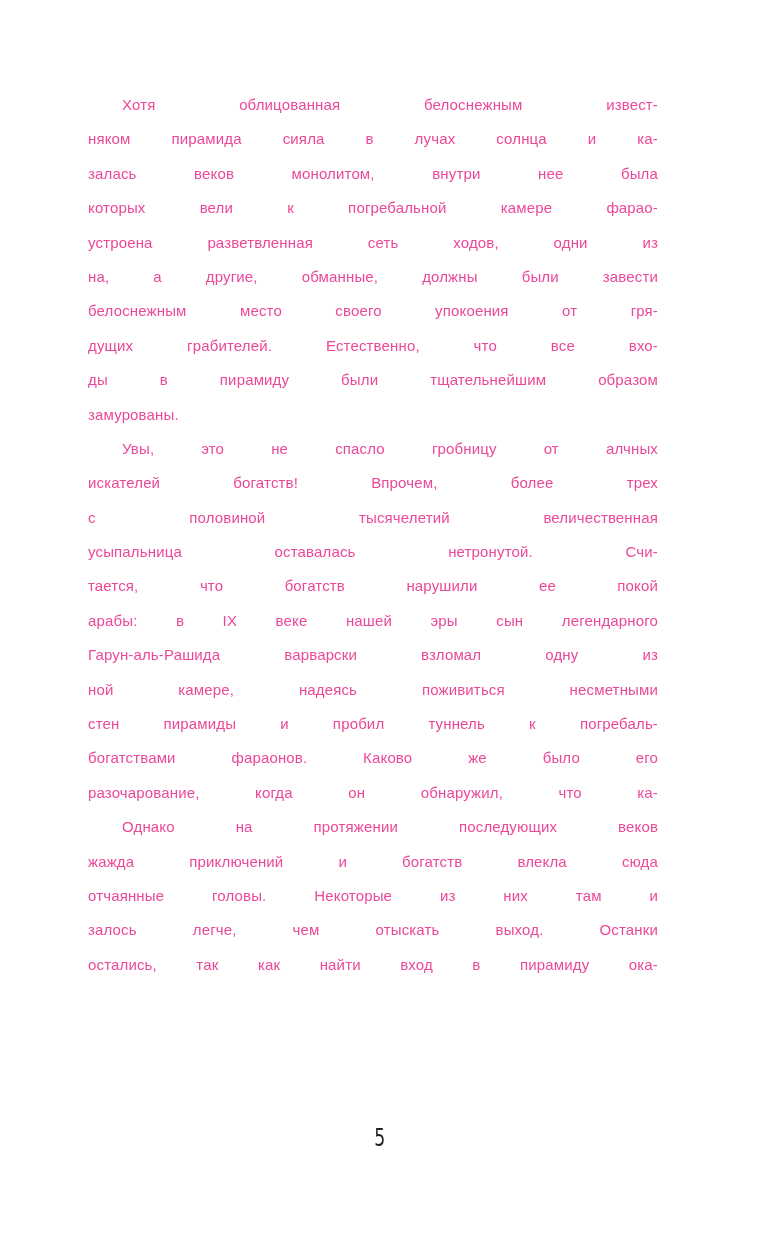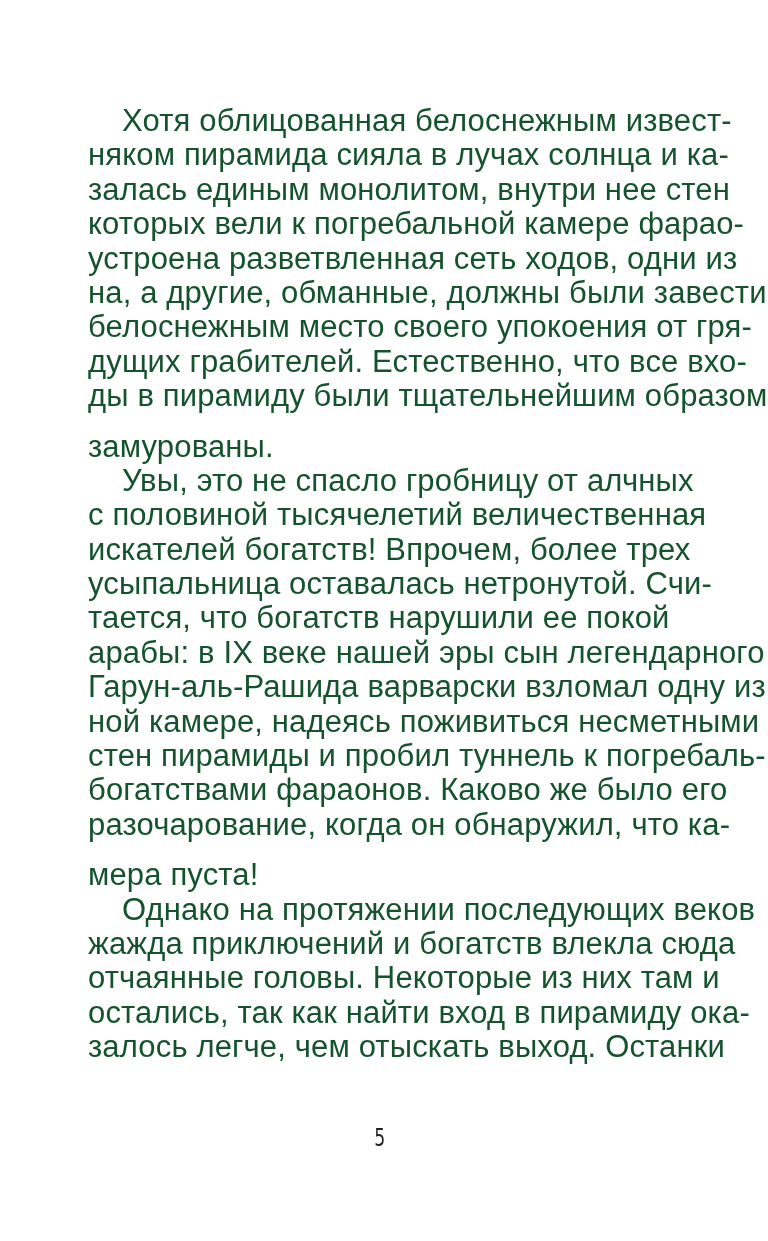--- a/index.html
+++ b/index.html
@@ -9,44 +9,43 @@
     }
     body {
       width: 768px;
       height: 1241px;
       position: relative;
       overflow: hidden;
     }
     .page {
       position: absolute;
       left: 88px;
-      top: 104px;
+      top: 88px;
       width: 570px;
       font-family: "Liberation Sans", sans-serif;
-      font-size: 31px;
+      font-size: 15px;
       line-height: 34.4px;
-      color: #14532d;
+      color: #ec4899;
       text-align: justify;
       letter-spacing: 0.15px;
     }
     .para {
       margin: 0;
       text-indent: 34px;
     }
     .line {
       display: block;
       text-align: justify;
       text-align-last: justify;
       white-space: nowrap;
       height: 34.4px;
       overflow: visible;
     }
     .line.last {
       text-align-last: left;
-      margin-top: 16px;
     }
     .line.indent {
       padding-left: 34px;
     }
     .para .line { text-indent: 0; }
     .page-number {
       position: absolute;
       left: 0;
       width: 768px;
       top: 1124px;
@@ -58,45 +57,44 @@
       transform-origin: 369px 0;
     }
   </style>
 </head>
 <body>
 
 <div class="page">
   <div class="para">
     <span class="line indent">Хотя облицованная белоснежным извест-</span>
     <span class="line">няком пирамида сияла в лучах солнца и ка-</span>
-    <span class="line">залась единым монолитом, внутри нее стен</span>
+    <span class="line">залась веков монолитом, внутри нее была</span>
     <span class="line">которых вели к погребальной камере фарао-</span>
     <span class="line">устроена разветвленная сеть ходов, одни из</span>
     <span class="line">на, а другие, обманные, должны были завести</span>
     <span class="line">белоснежным место своего упокоения от гря-</span>
     <span class="line">дущих грабителей. Естественно, что все вхо-</span>
     <span class="line">ды в пирамиду были тщательнейшим образом</span>
     <span class="line last">замурованы.</span>
   </div>
   <div class="para">
     <span class="line indent">Увы, это не спасло гробницу от алчных</span>
+    <span class="line">искателей богатств! Впрочем, более трех</span>
     <span class="line">с половиной тысячелетий величественная</span>
-    <span class="line">искателей богатств! Впрочем, более трех</span>
     <span class="line">усыпальница оставалась нетронутой. Счи-</span>
     <span class="line">тается, что богатств нарушили ее покой</span>
     <span class="line">арабы: в IX веке нашей эры сын легендарного</span>
     <span class="line">Гарун-аль-Рашида варварски взломал одну из</span>
     <span class="line">ной камере, надеясь поживиться несметными</span>
     <span class="line">стен пирамиды и пробил туннель к погребаль-</span>
     <span class="line">богатствами фараонов. Каково же было его</span>
     <span class="line">разочарование, когда он обнаружил, что ка-</span>
-    <span class="line last">мера пуста!</span>
   </div>
   <div class="para">
     <span class="line indent">Однако на протяжении последующих веков</span>
     <span class="line">жажда приключений и богатств влекла сюда</span>
     <span class="line">отчаянные головы. Некоторые из них там и</span>
+    <span class="line">залось легче, чем отыскать выход. Останки</span>
     <span class="line">остались, так как найти вход в пирамиду ока-</span>
-    <span class="line">залось легче, чем отыскать выход. Останки</span>
   </div>
 </div>
 
 <div class="page-number">5</div>
 
 </body></html>

